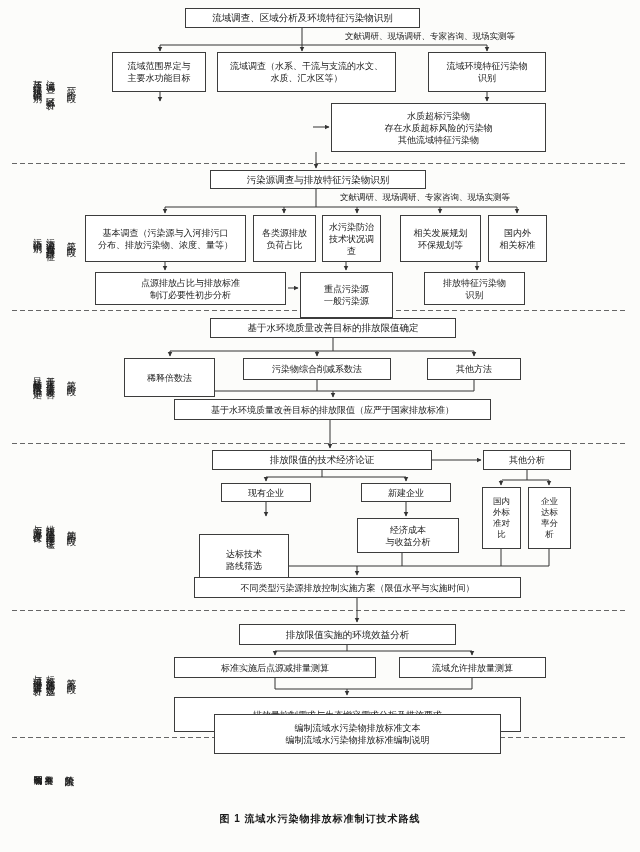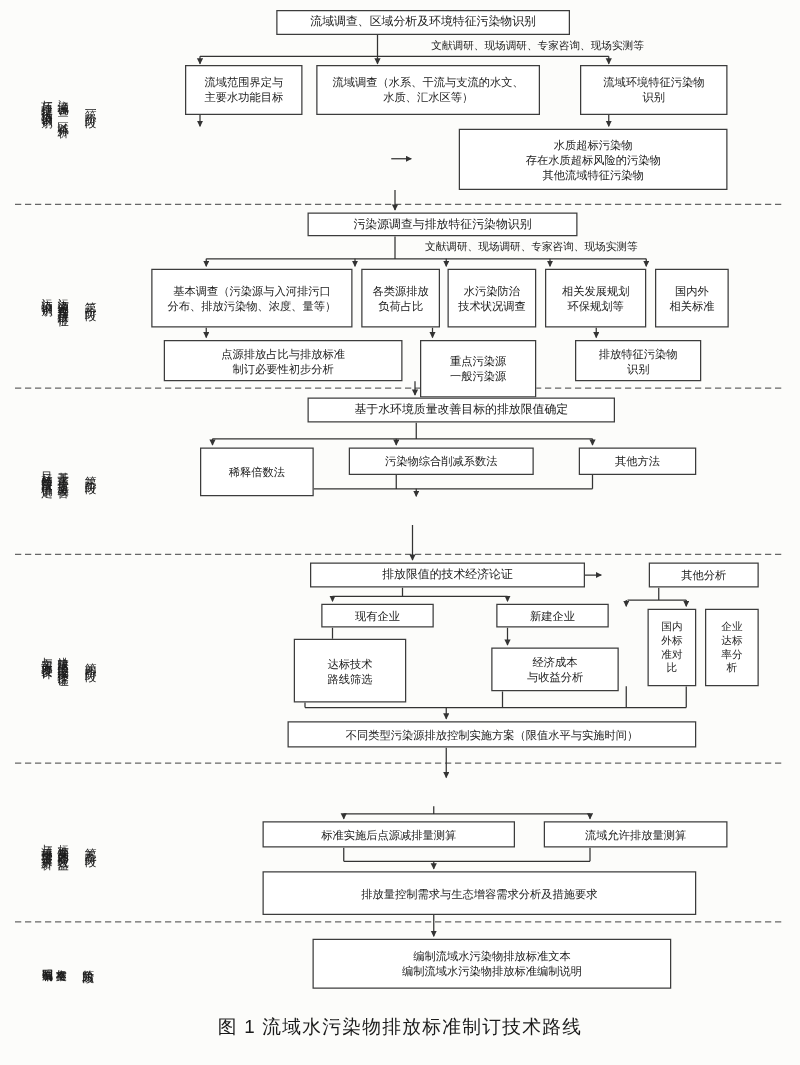--- a/index.html
+++ b/index.html
@@ -6,21 +6,21 @@
   html,body { background:#e9e9e7; }
   body { font-family:"Liberation Sans","DejaVu Sans",sans-serif; color:#1a1a1a; }
   .page {
     position:relative; width:640px; height:852px; margin:0 auto;
     background:#fcfcfa; overflow:hidden;
   }
   .node {
     position:absolute; border:1px solid #3c3c3c; background:#fff;
     display:flex; align-items:center; justify-content:center;
     text-align:center; font-size:9px; line-height:12px;
-    white-space:pre-line; padding:1px 2px;margin-left:36px;
+    white-space:pre-line; padding:1px 2px;
   }
   .node.lg { font-size:9.5px; }
   .node.sm { font-size:8.5px; line-height:11px; }
   .note {
     position:absolute; font-size:8.5px; color:#222; white-space:nowrap;
   }
   .stage-label {
     position:absolute; display:flex; flex-direction:row;
     align-items:center; justify-content:center; gap:8px;
   }
@@ -29,21 +29,21 @@
     font-size:9px; letter-spacing:1.5px; line-height:13px;
   }
   .stage-num {
     writing-mode:vertical-rl; font-size:9.5px; letter-spacing:2px;
   }
   .stage-label.s6 .stage-desc { letter-spacing:0; font-size:8.5px; line-height:11px; }
   .stage-label.s6 .stage-num { letter-spacing:0.5px; }
   svg.wires { position:absolute; left:0; top:0; pointer-events:none; }
   .caption {
     position:absolute; left:0; top:812px; width:100%;
-    text-align:center; font-weight:normal; font-size:15px; letter-spacing:1px;
+    text-align:center; font-weight:bold; font-size:10px; letter-spacing:1px;
   }
 </style>
 </head>
 <body>
 
 <div class="page">
 
   <svg class="wires" width="640" height="852" viewBox="0 0 640 852">
     <defs>
       <marker id="ah" markerWidth="6" markerHeight="6" refX="4.5" refY="2.5" orient="auto">
@@ -151,58 +151,60 @@
   <div class="node" style="left:331px;top:103px;width:215px;height:49px">水质超标污染物
 存在水质超标风险的污染物
 其他流域特征污染物</div>
 
   <div class="node lg" style="left:210px;top:170px;width:216px;height:19px">污染源调查与排放特征污染物识别</div>
   <div class="note" style="left:340px;top:192px">文献调研、现场调研、专家咨询、现场实测等</div>
   <div class="node" style="left:85px;top:215px;width:161px;height:47px">基本调查（污染源与入河排污口
 分布、排放污染物、浓度、量等）</div>
   <div class="node" style="left:253px;top:215px;width:63px;height:47px">各类源排放
 负荷占比</div>
-  <div class="node" style="left:322px;top:215px;width:71px;height:47px">水污染防治
+  <div class="node" style="left:322px;top:215px;width:59px;height:47px">水污染防治
 技术状况调查</div>
   <div class="node" style="left:400px;top:215px;width:81px;height:47px">相关发展规划
 环保规划等</div>
   <div class="node" style="left:488px;top:215px;width:59px;height:47px">国内外
 相关标准</div>
   <div class="node" style="left:95px;top:272px;width:191px;height:33px">点源排放占比与排放标准
 制订必要性初步分析</div>
   <div class="node" style="left:300px;top:272px;width:93px;height:46px">重点污染源
 一般污染源</div>
   <div class="node" style="left:424px;top:272px;width:101px;height:33px">排放特征污染物
 识别</div>
 
   <div class="node lg" style="left:210px;top:318px;width:246px;height:20px">基于水环境质量改善目标的排放限值确定</div>
   <div class="node" style="left:124px;top:358px;width:91px;height:39px">稀释倍数法</div>
   <div class="node" style="left:243px;top:358px;width:148px;height:22px">污染物综合削减系数法</div>
   <div class="node" style="left:427px;top:358px;width:94px;height:22px">其他方法</div>
+  <div class="node" style="left:174px;top:399px;width:317px;height:21px">基于水环境质量改善目标的排放限值（应严于国家排放标准）</div>
 
   <div class="node lg" style="left:212px;top:450px;width:220px;height:20px">排放限值的技术经济论证</div>
   <div class="node" style="left:483px;top:450px;width:88px;height:20px">其他分析</div>
   <div class="node" style="left:221px;top:483px;width:90px;height:19px">现有企业</div>
   <div class="node" style="left:361px;top:483px;width:90px;height:19px">新建企业</div>
   <div class="node sm" style="left:528px;top:487px;width:43px;height:62px">企业
 达标
 率分
 析</div>
   <div class="node sm" style="left:482px;top:487px;width:39px;height:62px">国内
 外标
 准对
 比</div>
-  <div class="node" style="left:199px;top:511px;width:90px;height:51px">达标技术
+  <div class="node" style="left:199px;top:534px;width:90px;height:51px">达标技术
 路线筛选</div>
   <div class="node" style="left:357px;top:518px;width:102px;height:35px">经济成本
 与收益分析</div>
   <div class="node" style="left:194px;top:577px;width:327px;height:21px">不同类型污染源排放控制实施方案（限值水平与实施时间）</div>
 
+  <div class="node lg" style="left:239px;top:624px;width:217px;height:21px">排放限值实施的环境效益分析</div>
   <div class="node" style="left:174px;top:657px;width:202px;height:21px">标准实施后点源减排量测算</div>
   <div class="node" style="left:399px;top:657px;width:147px;height:21px">流域允许排放量测算</div>
   <div class="node" style="left:174px;top:697px;width:347px;height:35px">排放量控制需求与生态增容需求分析及措施要求</div>
 
-  <div class="node" style="left:214px;top:751px;width:287px;height:40px">编制流域水污染物排放标准文本
+  <div class="node" style="left:214px;top:714px;width:287px;height:40px">编制流域水污染物排放标准文本
 编制流域水污染物排放标准编制说明</div>
 
   <div class="caption">图 1 流域水污染物排放标准制订技术路线</div>
 
 </div>
 
 </body></html>

